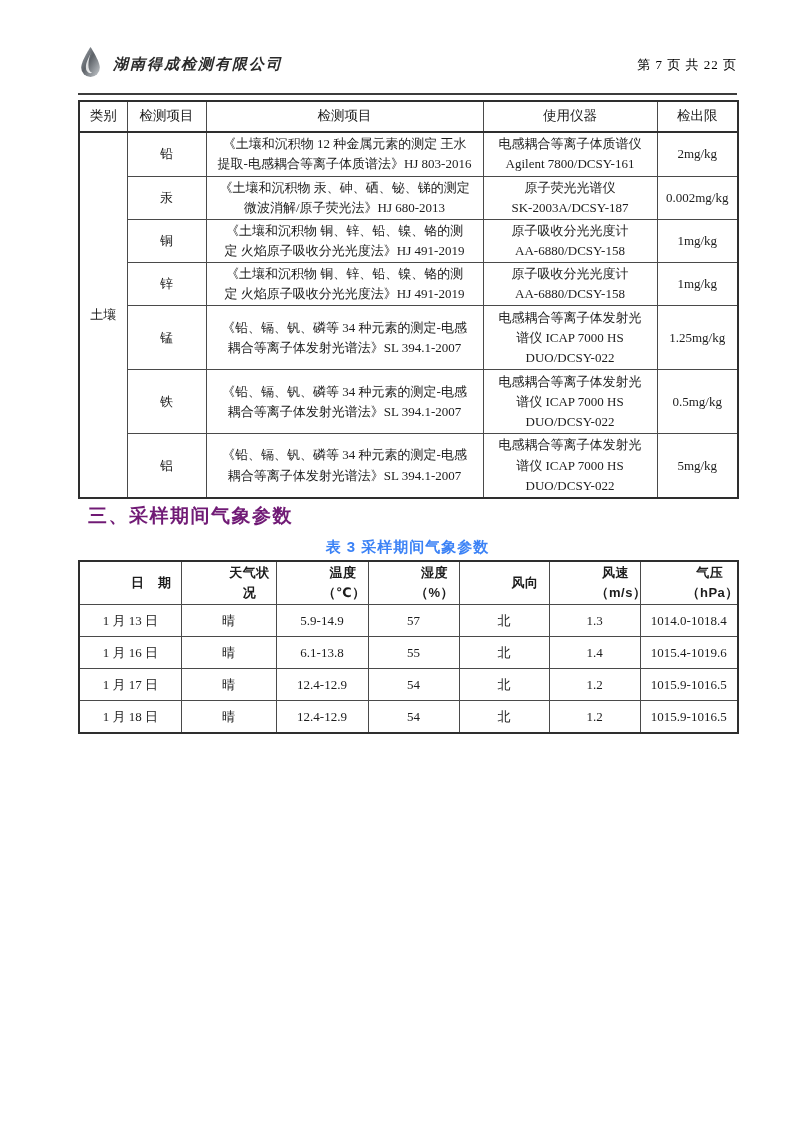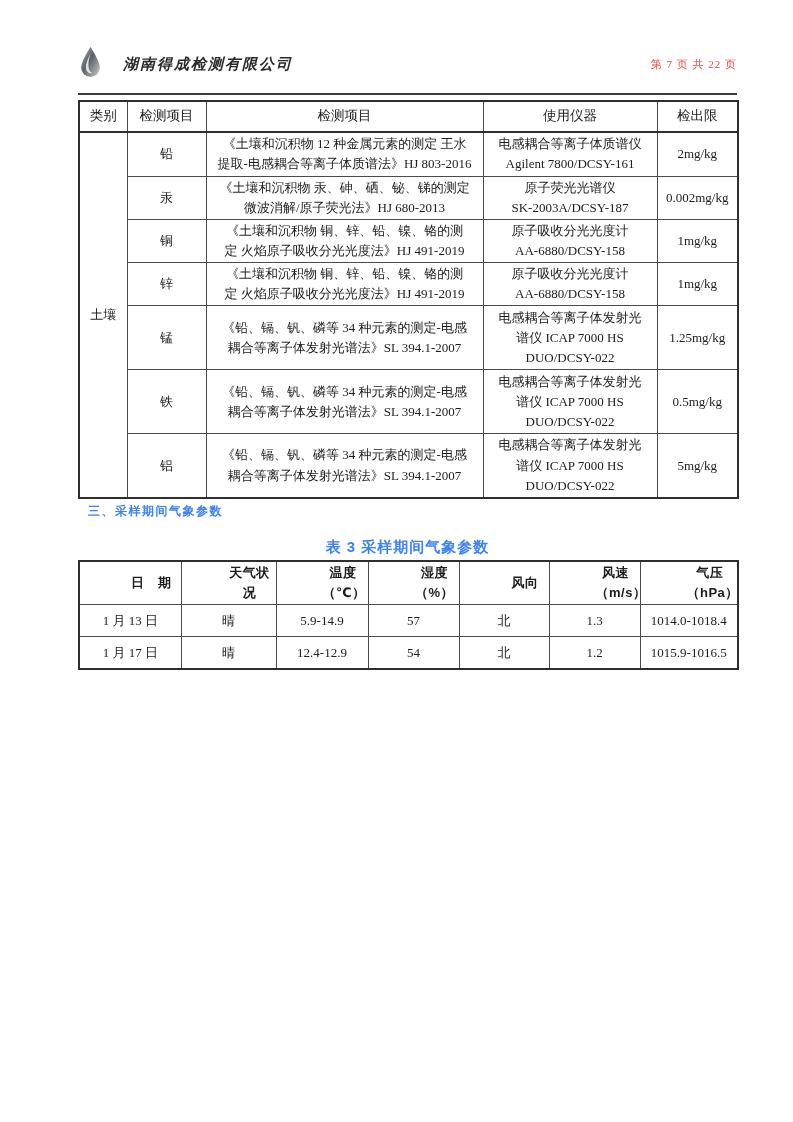--- a/index.html
+++ b/index.html
@@ -12,25 +12,25 @@
     color:#1c1c1c;
     overflow:hidden;
   }
   
   .doc-header{
     position:absolute;left:78px;top:46px;width:659px;
     display:flex;align-items:center;justify-content:space-between;
     padding-bottom:10px;
     border-bottom:2.5px solid #3c3c3c;
   }
-  .brand{display:flex;align-items:center;gap:20px;}
+  .brand{display:flex;align-items:center;gap:10px;}
   .company-name{
     font-style:italic;font-weight:bold;font-size:15px;letter-spacing:2px;color:#2a2a2a;
   }
-  .page-info{font-size:11px;letter-spacing:1px;color:#ef4444;}
+  .page-info{font-size:13px;letter-spacing:1px;color:#000000;}
   
   table{border-collapse:collapse;table-layout:fixed;}
   .grid{
     position:absolute;left:78px;width:659px;
     border:2px solid #2e2e2e;
   }
   .grid th,.grid td{
     border:1px solid #4a4a4a;
     text-align:center;vertical-align:middle;
     font-size:13px;color:#1c1c1c;
@@ -42,21 +42,21 @@
   .methods thead th{
     height:27px;font-size:13.5px;font-weight:500;
     border-bottom:2px solid #2e2e2e;
   }
   .methods td.method-cell,.methods td.instrument-cell{white-space:pre-line;}
   .methods td.method-cell{padding:1px 8px;margin-left:22px;}
   
   .section-title{
     position:absolute;left:88px;top:503px;
     font-family:Liberation Sans, sans-serif;
-    font-weight:bold;font-size:12px;letter-spacing:1.5px;color:#3b82f6;
+    font-weight:bold;font-size:19px;letter-spacing:1.5px;color:#701a75;
   }
   .table-caption{
     position:absolute;left:78px;top:538px;width:659px;
     text-align:center;
     font-family:"Liberation Sans","DejaVu Sans",sans-serif;
     font-weight:bold;font-size:15px;letter-spacing:1px;color:#3b82f6;
   }
   
   .weather{top:560px;}
   .weather thead th{
@@ -200,24 +200,42 @@
       <tr>
         <td>1 月 13 日</td>
         <td>晴</td>
         <td>5.9-14.9</td>
         <td>57</td>
         <td>北</td>
         <td>1.3</td>
         <td>1014.0-1018.4</td>
       </tr>
       <tr>
+        <td>1 月 16 日</td>
+        <td>晴</td>
+        <td>6.1-13.8</td>
+        <td>55</td>
+        <td>北</td>
+        <td>1.4</td>
+        <td>1015.4-1019.6</td>
+      </tr>
+      <tr>
         <td>1 月 17 日</td>
         <td>晴</td>
         <td>12.4-12.9</td>
         <td>54</td>
         <td>北</td>
         <td>1.2</td>
         <td>1015.9-1016.5</td>
       </tr>
+      <tr>
+        <td>1 月 18 日</td>
+        <td>晴</td>
+        <td>12.4-12.9</td>
+        <td>54</td>
+        <td>北</td>
+        <td>1.2</td>
+        <td>1015.9-1016.5</td>
+      </tr>
     </tbody>
   </table>
 
 </div>
 
 </body></html>

